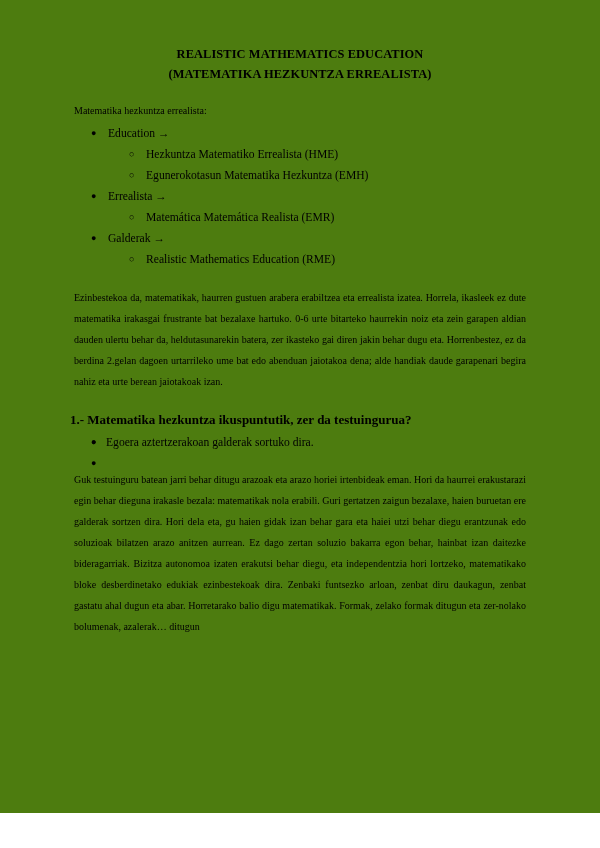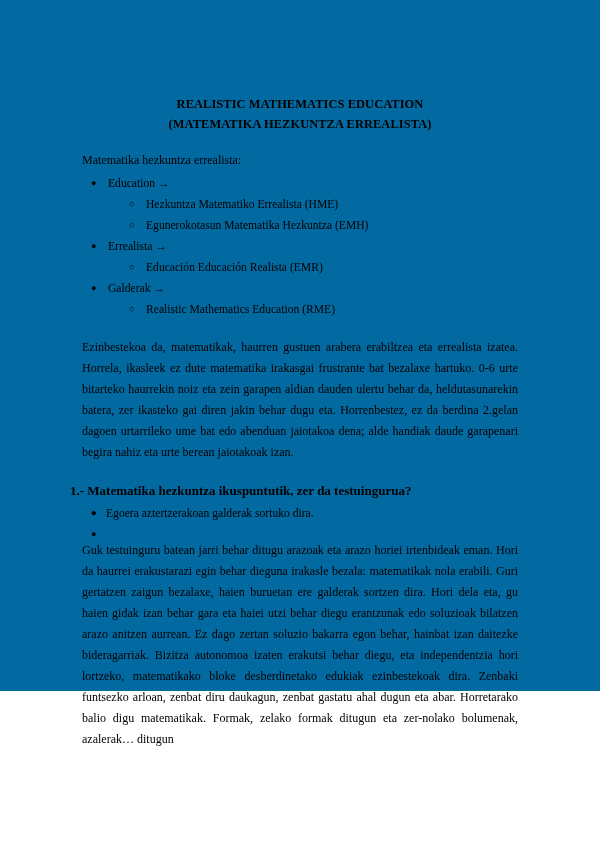--- a/index.html
+++ b/index.html
@@ -13,42 +13,42 @@
     position: relative;
     font-family: "Liberation Serif", "DejaVu Serif", serif;
     color: #000000;
     overflow: hidden;
   }
   .page {
     position: absolute;
     left: 0;
     top: 0;
     width: 600px;
-    height: 691px;
-    background: #0369a1;
+    height: 813px;
+    background: #4d7c0f;
     box-sizing: border-box;
-    padding: 94px 70px 0 70px;
+    padding: 44px 70px 0 70px;
   }
 
   
   .doc-title {
     text-align: center;
     font-weight: bold;
     font-size: 12.4px;
     line-height: 20px;
     letter-spacing: 0.1px;
     margin: 0 0 16px 0;
   }
   .doc-title .tline { display: block; white-space: nowrap; }
 
   
   .para {
-    font-size: 12px;
-    line-height: 21px;
-    margin: 12px;
+    font-size: 10px;
+    line-height: 21px;
+    margin: 4px;
     text-align: justify;
     text-justify: inter-word;
   }
   .para.lead {
     text-align: left;
     margin-bottom: 2px;
   }
   .para.block {
     margin-top: 17px;
   }
@@ -154,21 +154,21 @@
         </li>
       </ul>
     </li>
 
     <li class="l1">
       <span class="marker1">●</span>
       <span>Errealista →</span>
       <ul class="lvl2">
         <li class="l2">
           <span class="marker2">○</span>
-          <span>Educación Educación Realista (EMR)</span>
+          <span>Matemática Matemática Realista (EMR)</span>
         </li>
       </ul>
     </li>
 
     <li class="l1">
       <span class="marker1">●</span>
       <span>Galderak →</span>
       <ul class="lvl2">
         <li class="l2">
           <span class="marker2">○</span>

